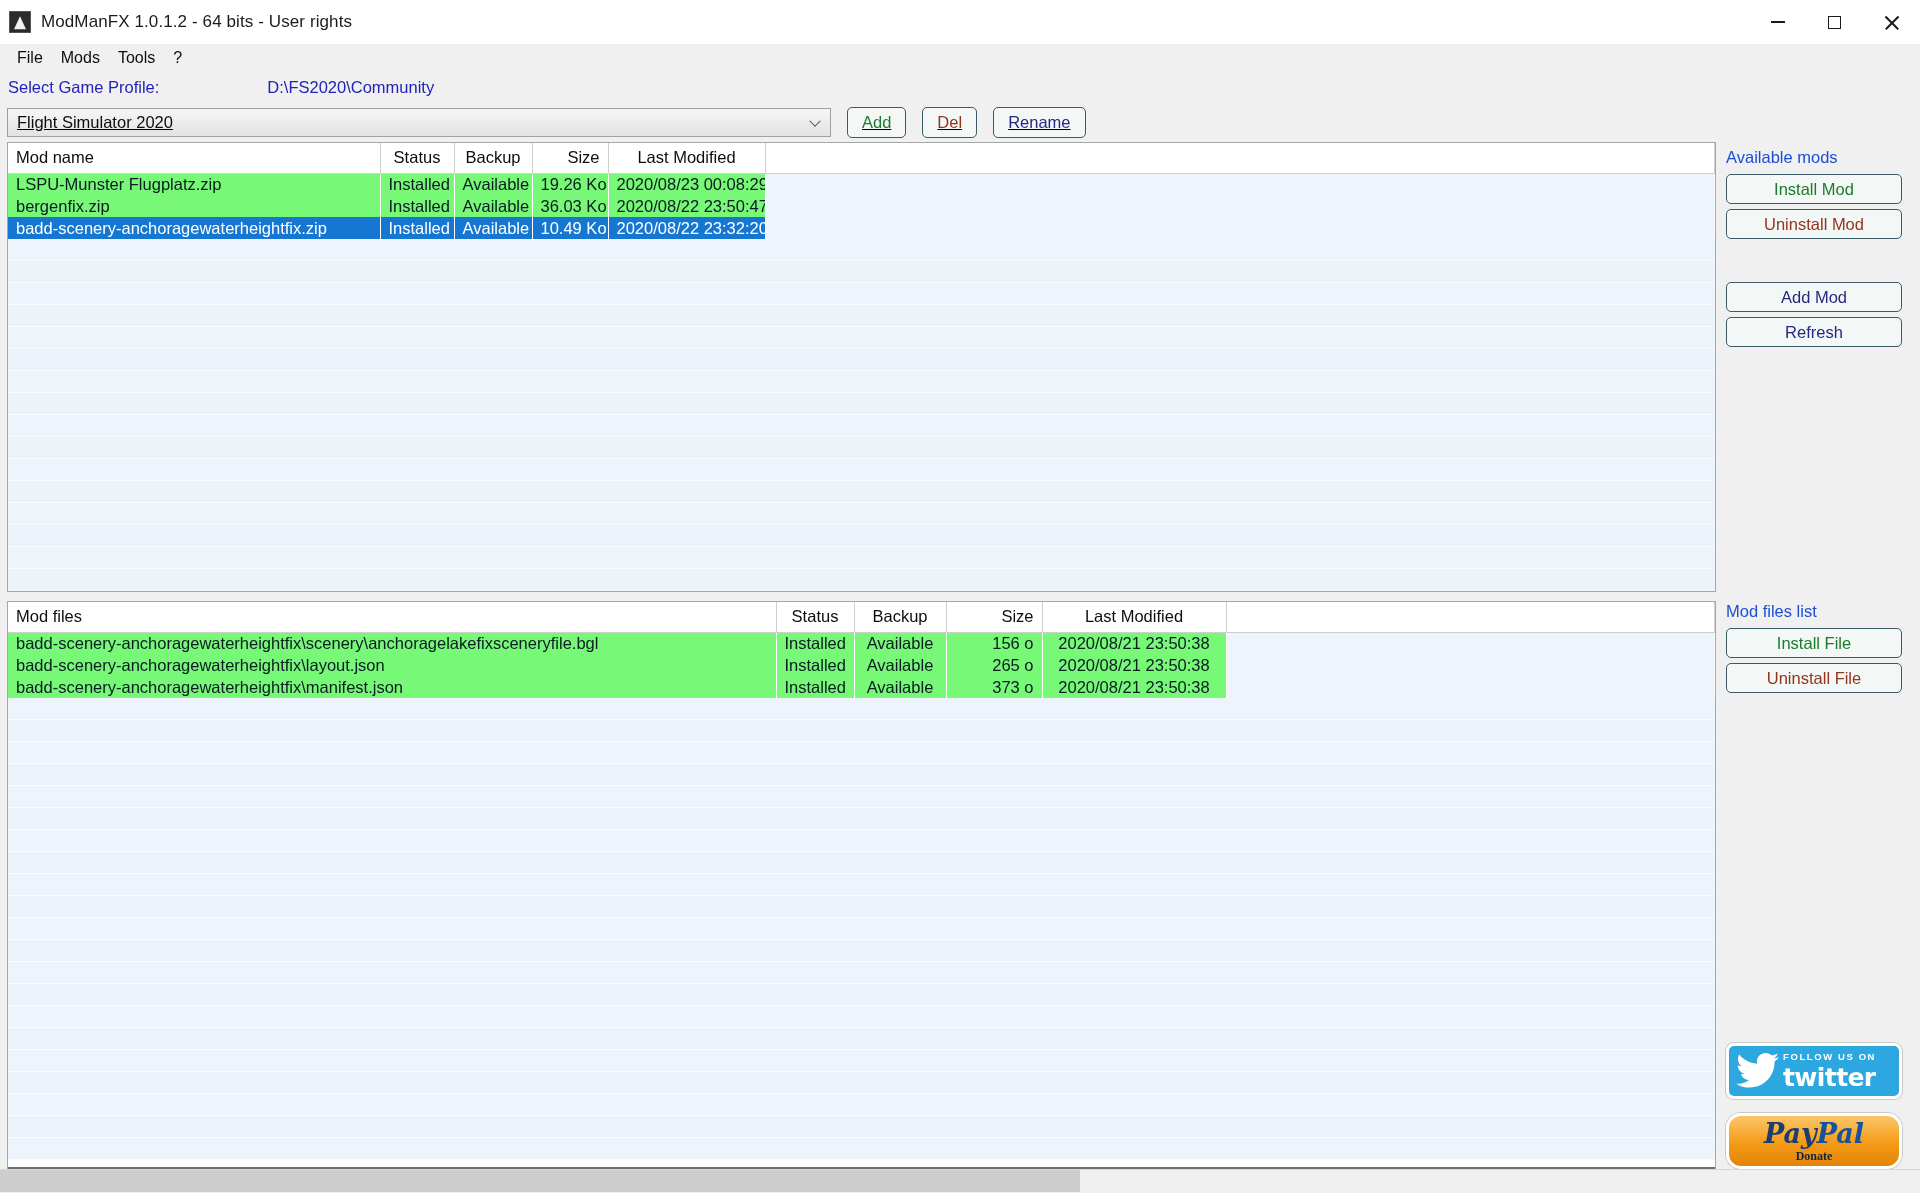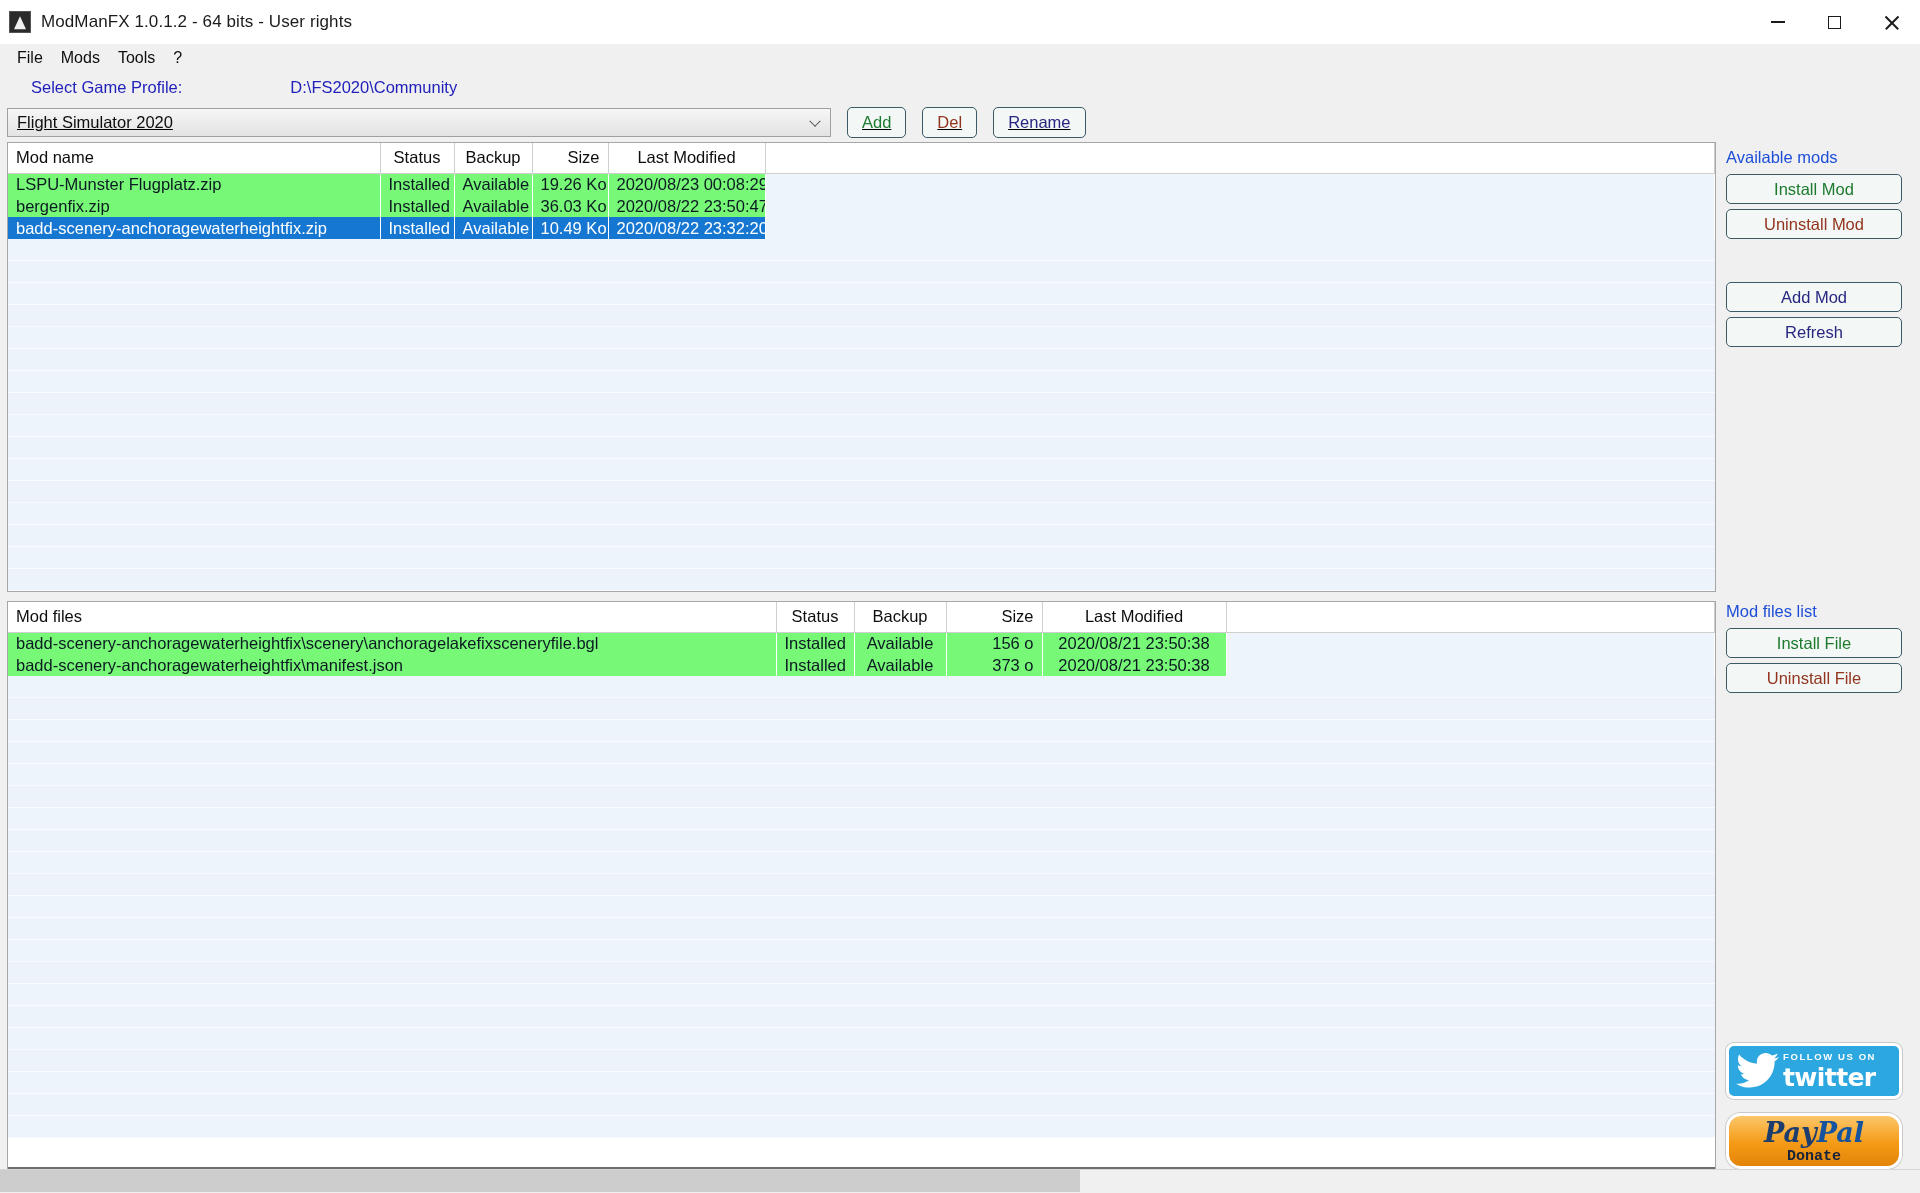--- a/index.html
+++ b/index.html
@@ -82,21 +82,20 @@
   #profile-row {
     height: 30px;
     background: #f0f0f0;
     display: flex;
     align-items: center;
     padding-left: 8px;
   }
   #profile-label {
     font-size: 16.5px;
     color: #2222bb;
-    margin-left: 23px;
   }
   #profile-path {
     font-size: 16.5px;
     color: #2222bb;
     margin-left: 108px;
   }
 
   
   #combo-row {
     height: 40px;
@@ -261,22 +260,22 @@
     box-shadow: 0 0 0 1px #c9c9c9;
     background: linear-gradient(#fbc76a, #f59a16 55%, #e2840a);
     display: flex; flex-direction: column;
     align-items: center; justify-content: center;
     line-height: 1;
   }
   #pp-main { font-size: 27px; font-weight: bold; font-family: "DejaVu Serif", serif; }
   #pp-main .pp1 { color: #1c3d6e; font-style: italic; }
   #pp-main .pp2 { color: #15539e; font-style: italic; }
   #pp-sub {
-    font-size: 15px; font-weight: bold; color: #16233a;
-    margin-top: 3px; font-family: Liberation Mono, monospace;
+    font-size: 12px; font-weight: bold; color: #16233a;
+    margin-top: 3px; font-family: Liberation Serif, serif;
   }
 
   
   #bottom-scroll {
     position: absolute;
     left: 0; bottom: 0;
     width: 1920px; height: 22px;
     background: #f0f0f0;
     border-top: 1px solid #d6d6d6;
   }
@@ -426,20 +425,28 @@
         <tbody>
           <tr class="row-green">
             <td>badd-scenery-anchoragewaterheightfix\scenery\anchoragelakefixsceneryfile.bgl</td>
             <td class="ctr">Installed</td>
             <td class="ctr">Available</td>
             <td class="num">156 o</td>
             <td class="ctr">2020/08/21 23:50:38</td>
             <td style="background:#eef4fc"></td>
           </tr>
           <tr class="row-green">
+            <td>badd-scenery-anchoragewaterheightfix\layout.json</td>
+            <td class="ctr">Installed</td>
+            <td class="ctr">Available</td>
+            <td class="num">265 o</td>
+            <td class="ctr">2020/08/21 23:50:38</td>
+            <td style="background:#eef4fc"></td>
+          </tr>
+          <tr class="row-green">
             <td>badd-scenery-anchoragewaterheightfix\manifest.json</td>
             <td class="ctr">Installed</td>
             <td class="ctr">Available</td>
             <td class="num">373 o</td>
             <td class="ctr">2020/08/21 23:50:38</td>
             <td style="background:#eef4fc"></td>
           </tr>
         </tbody>
       </table>
       <div class="filler" id="files-filler">

